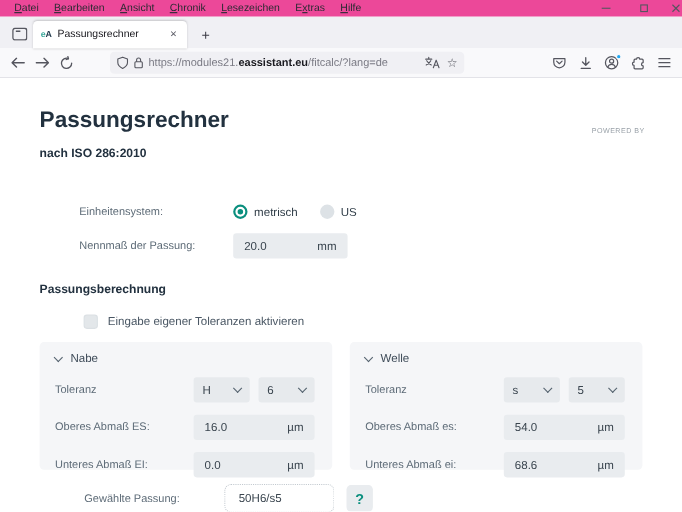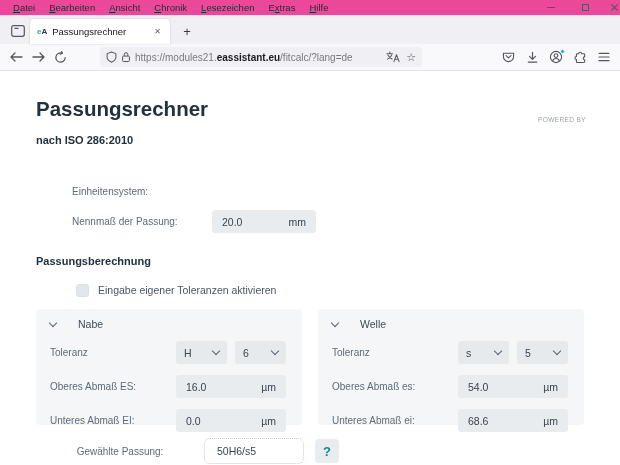--- a/index.html
+++ b/index.html
@@ -69,21 +69,21 @@
   .field.w110 { width:110px; }
 
   .section-heading { margin-top:22px; font-size:11px; font-weight:bold; color:#22313f; }
 
   .check-row { margin-top:17px; display:flex; align-items:flex-start; gap:9px;margin-left:40px; }
   .checkbox { width:13px; height:13px; background:#e3e7ea; border:1px solid #dbe0e4; border-radius:3px; flex:none; }
   .check-label { font-size:10.5px; color:#4a5764; }
 
   .panels { margin-top:12px; display:flex; gap:16px; }
   .panel { width:266px; height:116px; background:#f5f6f8; border-radius:4px; padding:9px 16px 0 14px; }
-  .panel-head { display:flex; align-items:center; gap:22px; font-size:10.5px; color:#3f4c59; }
+  .panel-head { display:flex; align-items:center; gap:8px; font-size:10.5px; color:#3f4c59; }
   .chev { width:6px; height:6px; border-right:1.3px solid #55636f; border-bottom:1.3px solid #55636f; transform:rotate(45deg); margin-top:-3px; flex:none; }
   .prow { display:flex; align-items:center; margin-top:11px; height:23px; }
   .prow .p-label { flex:1; font-size:10px; color:#5d6b77; }
   .selects { display:flex; gap:8px; }
   .select { width:51px; height:23px; background:#e7eaed; border-radius:3px; display:flex; align-items:center; justify-content:space-between; padding:0 8px; }
   .select .sval { font-size:10.5px; color:#39444e; }
 
   .brow { display:flex; align-items:center;text-align:center; }
   .b1 { margin-top:13px; }
   .b-label { width:168px; font-size:10px; color:#5d6b77; flex:none; }
@@ -208,20 +208,30 @@
 
   <div class="page-title">Passungsrechner</div>
   <div class="page-subtitle">nach ISO 286:2010</div>
 
   <div class="powered">
     <span class="powered-by">POWERED BY</span>
   </div>
 
   <div class="row r-units">
     <span class="row-label">Einheitensystem:</span>
+    <span class="radios">
+      <span class="radio-opt">
+        <span class="radio sel"></span>
+        <span>metrisch</span>
+      </span>
+      <span class="radio-opt">
+        <span class="radio unsel"></span>
+        <span>US</span>
+      </span>
+    </span>
   </div>
 
   <div class="row r-nominal">
     <span class="row-label">Nennmaß der Passung:</span>
     <span class="field">
       <span class="val">20.0</span>
       <span class="unit">mm</span>
     </span>
   </div>
 

